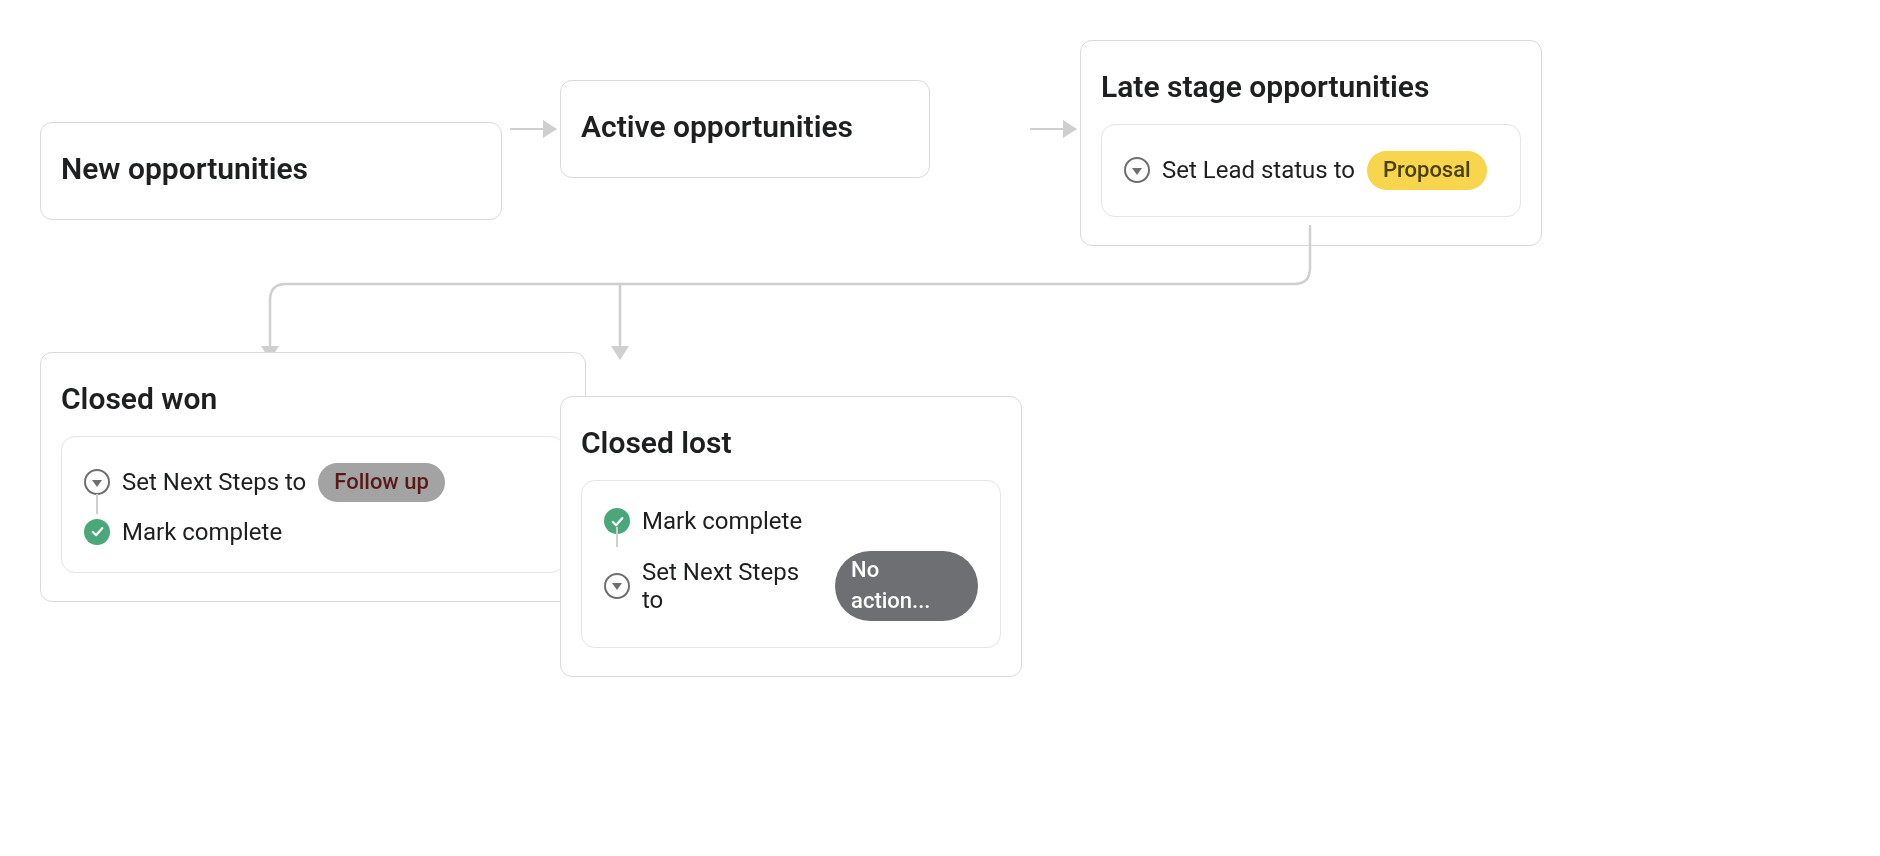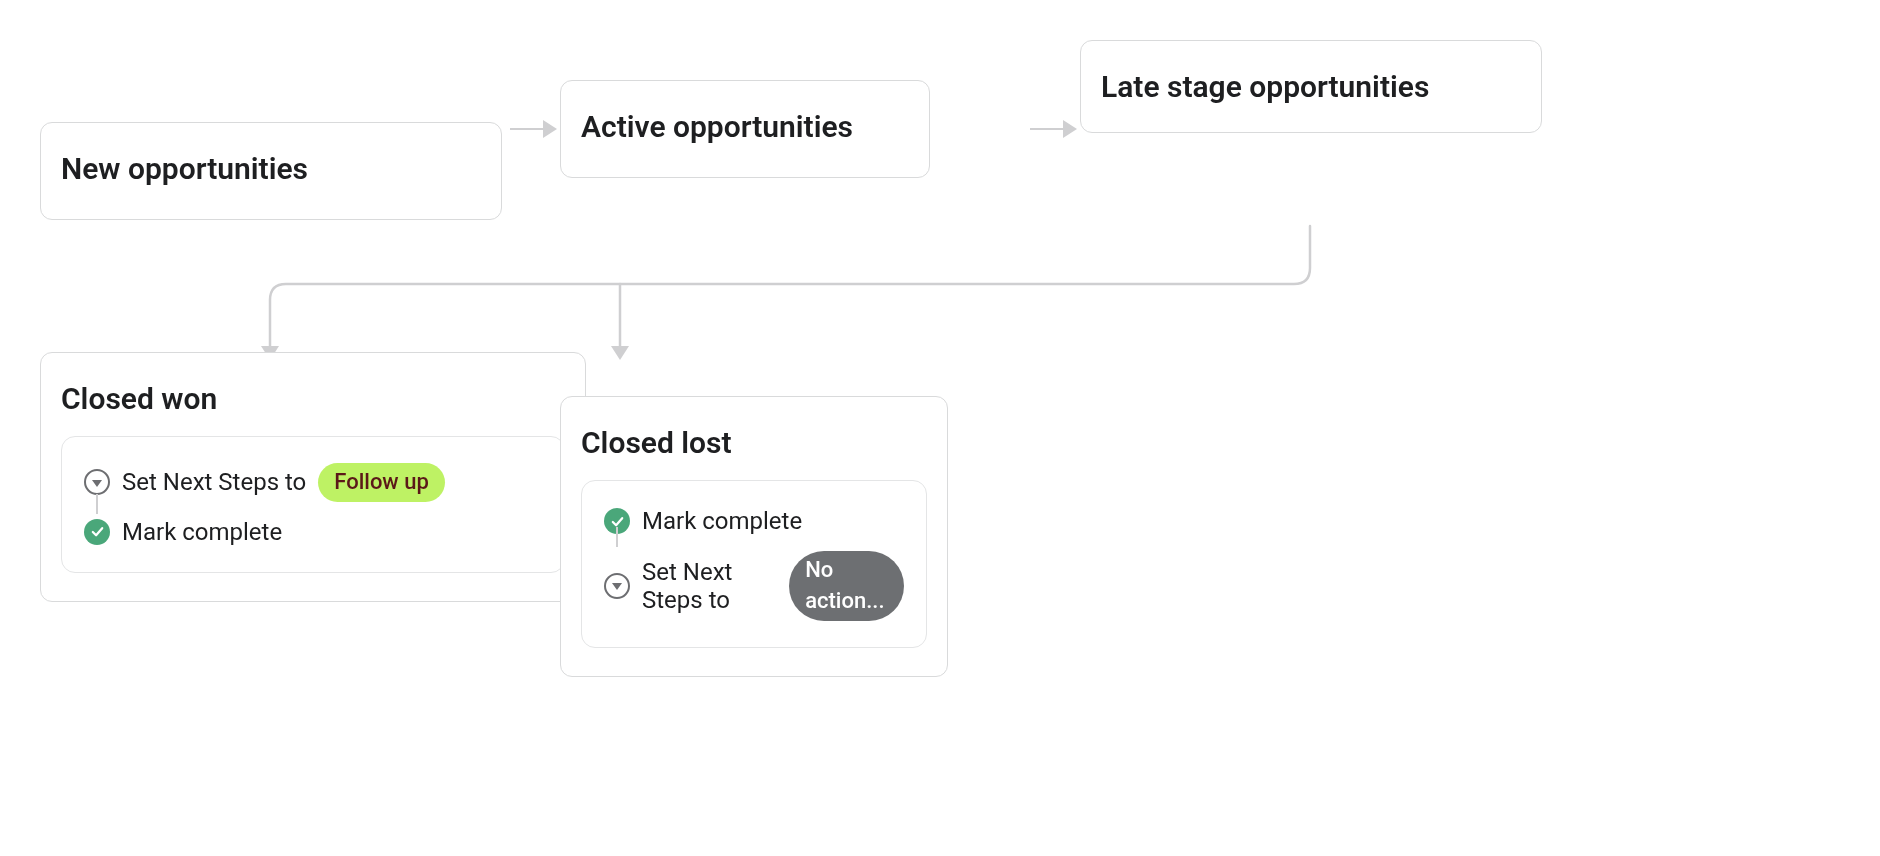--- a/index.html
+++ b/index.html
@@ -100,21 +100,21 @@
   .pill {
     display: inline-flex;
     align-items: center;
     border-radius: 999px;
     padding: 4px 16px;
     font-size: 22px;
     font-weight: 500;
     line-height: 1.4;
   }
   .pill-yellow { background: #f7d54c; color: #4a3f08; }
-  .pill-red { background: #bef264; color: #5b1818; }
+  .pill-red { background: #a3a3a3; color: #5b1818; }
   .pill-gray { background: #6d6f72; color: #ffffff; }
 
   
   .h-arrow {
     position: absolute;
     display: flex;
     align-items: center;
     color: #cfcfd1;
   }
   .h-arrow .shaft {
@@ -158,20 +158,29 @@
     <div class="card-title">Active opportunities</div>
   </div>
 
   <div class="h-arrow" style="left:1030px; top:120px;">
     <div class="shaft" style="width:34px;"></div>
     <div class="head"></div>
   </div>
 
   <div class="card" style="left:1080px; top:40px; width:462px; ">
     <div class="card-title">Late stage opportunities</div>
+    <div class="rules-box">
+      <div class="rule-line">
+        <span class="rule-icon">
+            <span class="triangle-circle"></span>
+          </span>
+        <span>Set Lead status to</span>
+        <span class="pill pill-yellow">Proposal</span>
+      </div>
+    </div>
   </div>
 
   <svg class="connector-svg" style="left:260px; top:226px; width:1060px; height:160px;">
     <path d="M1050 0 L1050 42 Q1050 58 1034 58 L376 58 Q360 58 360 74 L360 120 M1050 42 L1050 42 M1050 58 L26 58 M26 58 Q10 58 10 74 L10 120" fill="none" stroke="none"></path>
 
     <path d="M1050 0 L1050 42 Q1050 58 1034 58 L26 58 Q10 58 10 74 L10 124" fill="none" stroke="#cfcfd1" stroke-width="2.5" stroke-linecap="round"></path>
     <path d="M360 58 L360 124" fill="none" stroke="#cfcfd1" stroke-width="2.5" stroke-linecap="round"></path>
   </svg>
   <div class="v-arrowhead" style="left:261px; top:346px;"></div>
   <div class="v-arrowhead" style="left:611px; top:346px;"></div>
@@ -192,21 +201,21 @@
             <svg viewBox="0 0 16 16" fill="none">
                 <path d="M3 8.5 L6.5 12 L13 4.5" stroke="#fff" stroke-width="2.4" stroke-linecap="round" stroke-linejoin="round"></path>
               </svg>
           </span>
         </span>
         <span>Mark complete</span>
       </div>
     </div>
   </div>
 
-  <div class="card" style="left:560px; top:396px; width:388px;">
+  <div class="card" style="left:560px; top:396px; width:462px;">
     <div class="card-title">Closed lost</div>
     <div class="rules-box">
       <div class="rule-line">
         <span class="rule-icon">
           <span class="check-circle">
             <svg viewBox="0 0 16 16" fill="none">
                 <path d="M3 8.5 L6.5 12 L13 4.5" stroke="#fff" stroke-width="2.4" stroke-linecap="round" stroke-linejoin="round"></path>
               </svg>
           </span>
         </span>

